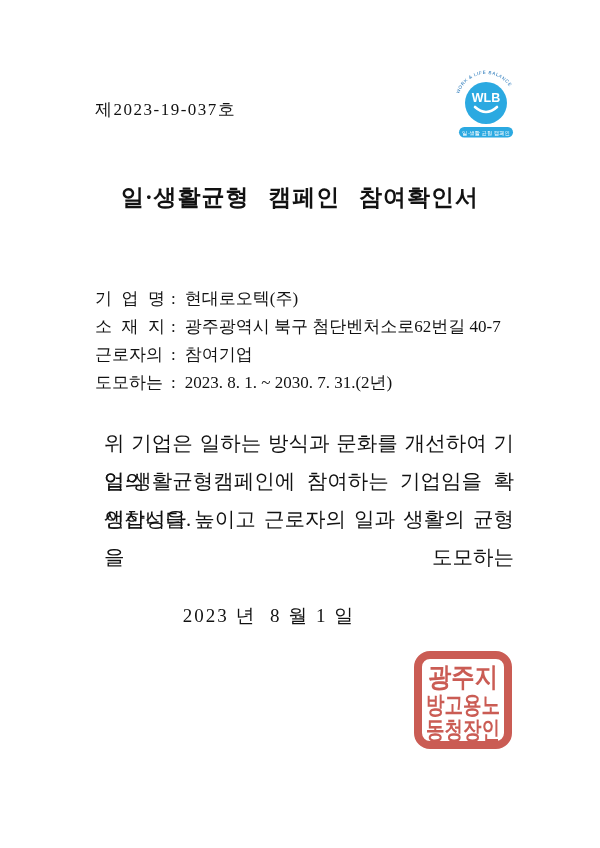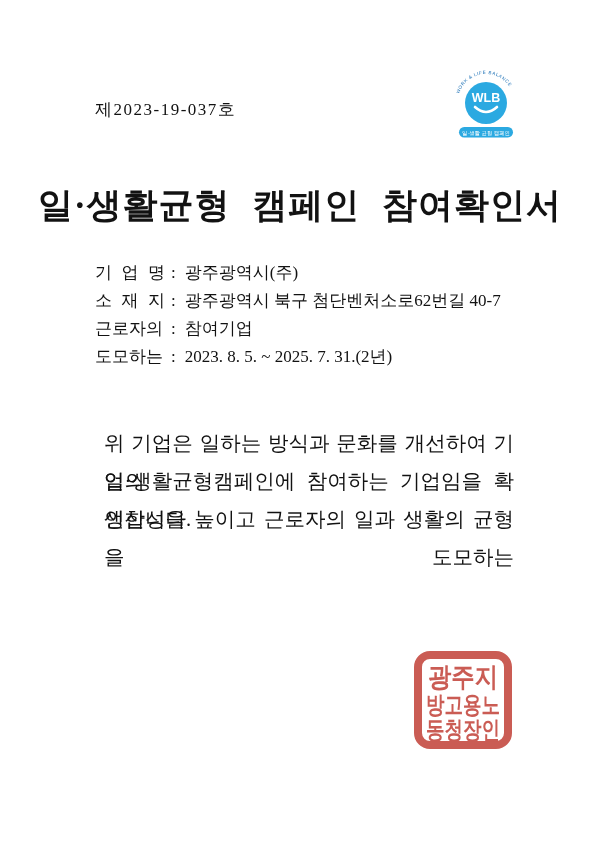--- a/index.html
+++ b/index.html
@@ -29,21 +29,21 @@
     width: 74px;
     height: 76px;
   }
 
   .cert-title {
     position: absolute;
     left: 0;
     width: 100%;
     top: 182px;
     text-align: center;
-    font-size: 35px;
+    font-size: 23px;
     font-weight: bold;
     letter-spacing: 1px;
     word-spacing: 12px;
   }
 
   .fields {
     position: absolute;
     left: 95px;
     top: 261px;
     font-size: 17px;
@@ -52,20 +52,21 @@
     display: flex;
     align-items: baseline;
     height: 28px;
     white-space: nowrap;
   }
   .field-label {
     display: inline-block;
     width: 70px;
     text-align: justify;
     text-align-last: justify;
+    margin-top: 26px;
   }
   .field-sep { margin: 0 9px 0 6px; }
 
   .body-text {
     position: absolute;
     left: 92px;
     right: 86px;
     top: 424px;
     font-size: 20.5px;
     margin-left: 12px;
@@ -128,45 +129,46 @@
     <rect x="10" y="61" width="54" height="10.5" rx="5.2" fill="#2BA9E1"></rect>
     <text x="37" y="68.6" text-anchor="middle" font-size="5.4" fill="#ffffff" class="logo-sans">일·생활 균형 캠페인</text>
   </svg>
 
   <div class="cert-title">일·생활균형 캠페인 참여확인서</div>
 
   <div class="fields">
     <div class="field-row">
       <span class="field-label">기 업 명</span>
       <span class="field-sep">:</span>
-      <span class="field-value">광주광역시(주)</span>
+      <span class="field-value">현대로오텍(주)</span>
     </div>
     <div class="field-row">
       <span class="field-label">소 재 지</span>
       <span class="field-sep">:</span>
       <span class="field-value">광주광역시 북구 첨단벤처소로62번길 40-7</span>
     </div>
     <div class="field-row">
       <span class="field-label">근로자의</span>
       <span class="field-sep">:</span>
       <span class="field-value">참여기업</span>
     </div>
     <div class="field-row">
       <span class="field-label">도모하는</span>
       <span class="field-sep">:</span>
-      <span class="field-value">2023. 8. 5. ~ 2025. 7. 31.(2년)</span>
+      <span class="field-value">2023. 8. 1. ~ 2030. 7. 31.(2년)</span>
     </div>
   </div>
 
   <div class="body-text">
     <div class="body-line">위 기업은 일하는 방식과 문화를 개선하여 기업의</div>
     <div class="body-line">일·생활균형캠페인에 참여하는 기업임을 확인합니다.</div>
     <div class="body-line">생산성을 높이고 근로자의 일과 생활의 균형을 도모하는</div>
   </div>
 
+  <div class="date-line">2023 년  8 월 1 일</div>
 
 
   <svg class="seal" viewBox="0 0 102 102">
     <rect x="6" y="6" width="90" height="90" rx="12" fill="none" stroke="#C75048" stroke-width="8"></rect>
     <text x="16" y="37" textLength="70" lengthAdjust="spacingAndGlyphs" font-size="27" font-weight="bold" fill="#C75048">광주지</text>
     <text x="14" y="64" textLength="74" lengthAdjust="spacingAndGlyphs" font-size="24" font-weight="bold" fill="#C75048">방고용노</text>
     <text x="14" y="89" textLength="74" lengthAdjust="spacingAndGlyphs" font-size="24" font-weight="bold" fill="#C75048">동청장인</text>
   </svg>
 
 </div>

